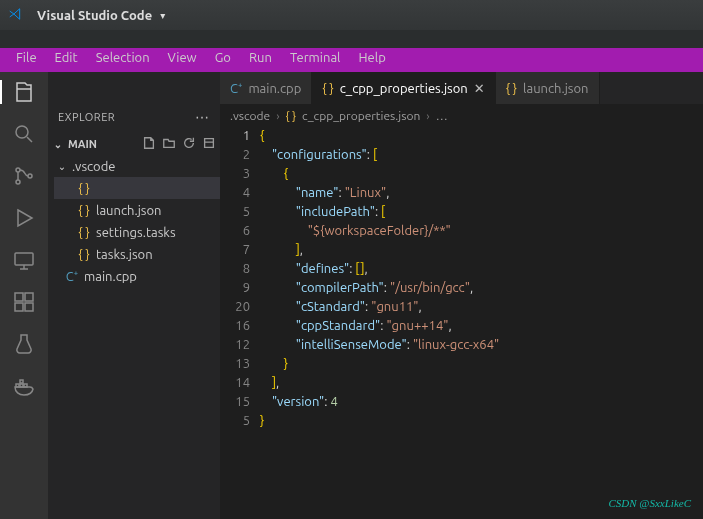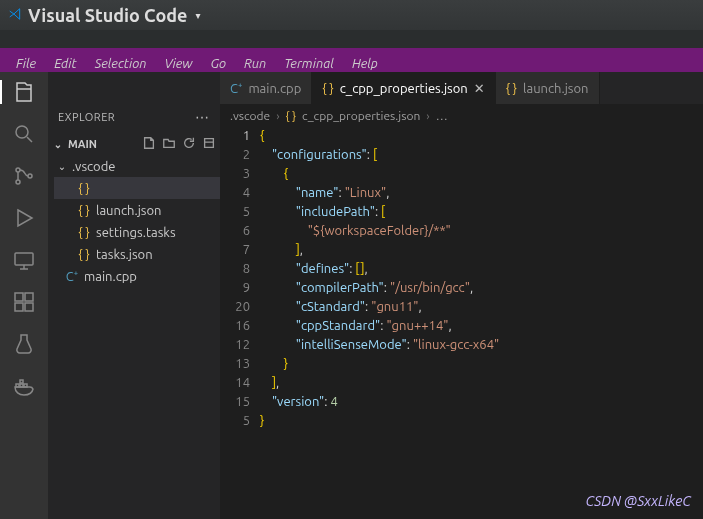--- a/index.html
+++ b/index.html
@@ -1,22 +1,22 @@
 <!DOCTYPE html>
 <html><head>
 <meta charset="utf-8">
 <style>
   * { margin: 0; padding: 0; box-sizing: border-box; font-family: "Segoe UI", Ubuntu, sans-serif; }
   body { background: #2a2d2e; width: 703px; height: 519px; overflow: hidden; color: #ccc; font-size: 13px; }
   .titlebar { height: 30px; background: linear-gradient(#3a3d3e,#323536); display: flex; align-items: center; padding: 0 8px; gap: 6px; }
   .titlebar .logo { color:#0098ff; }
-  .titlebar .title { color:#ddd; font-size:18px; font-weight:bold;}
+  .titlebar .title { color:#ddd; font-size:13px; font-weight:bold;margin-left:9px;}
   .titlebar .drop { color:#ddd; font-size:10px; margin-left:2px;}
   .spacer { height: 18px; background:#2a2d2e;}
-  .menubar { height: 24px; background:#701a75; display:flex; align-items:flex-end; padding: 0 8px; gap: 2px; font-style: italic; }
+  .menubar { height: 24px; background:#a21caf; display:flex; align-items:flex-start; padding: 0 8px; gap: 2px; }
   .menubar .menu-item { padding: 2px 8px; color:#ccc; font-size:13px; cursor:default;}
   .main { display:flex; height: calc(519px - 30px - 18px - 24px); }
   .activitybar { width: 48px; background:#333333; display:flex; flex-direction:column; align-items:center; padding-top:8px; gap: 18px;}
   .activitybar .ab-icon { width:24px; height:24px; display:flex; align-items:center; justify-content:center; opacity:0.55;}
   .activitybar .ab-icon.active { opacity:1; }
   .activitybar .ab-icon.active::before { content:""; position:absolute; left:0; width:2px; height:24px; background:#fff;}
   .activitybar .ab-wrap { position:relative; width:48px; display:flex; justify-content:center;}
   .sidebar { width: 172px; background:#252526; display:flex; flex-direction:column;}
   .sb-header { height:32px; display:flex; align-items:center; justify-content:space-between; padding:0 10px; color:#bbb; font-size:11px; letter-spacing:0.5px;margin-top:29px;}
   .sb-header .dots { color:#bbb; font-size:14px; letter-spacing:1px;}
@@ -42,21 +42,21 @@
   .breadcrumb .sep { opacity:0.6;}
   .code { flex:1; display:flex; font-family:"Consolas","Courier New",monospace; font-size:13px; line-height:19px; overflow:hidden;}
   .gutter { width:40px; text-align:right; color:#858585; padding:0 10px 0 0; user-select:none;}
   .gutter .current { color:#c6c6c6;}
   .codelines { flex:1; white-space:pre; color:#d4d4d4;}
   .k { color:#9cdcfe;} 
   .s { color:#ce9178;} 
   .n { color:#b5cea8;} 
   .p { color:#d4d4d4;} 
   .b { color:#ffd700;} 
-  .watermark { position:absolute; right:12px; bottom:10px; color:#c4b5fd; font-size:14px; font-style:italic;}
+  .watermark { position:absolute; right:12px; bottom:10px; color:#14b8a6; font-size:11px; font-style:italic;font-family:Liberation Serif, serif;}
   svg { stroke:#ccc; fill:none; stroke-width:1.5;}
 </style>
 </head>
 <body>
 
 <div class="titlebar">
   <span class="logo">
     <svg width="14" height="14" viewBox="0 0 24 24">
         <path d="M3 17 L10 12 L3 7 M10 12 L20 3 L20 21 Z" stroke="#0098ff"></path>
       </svg>

